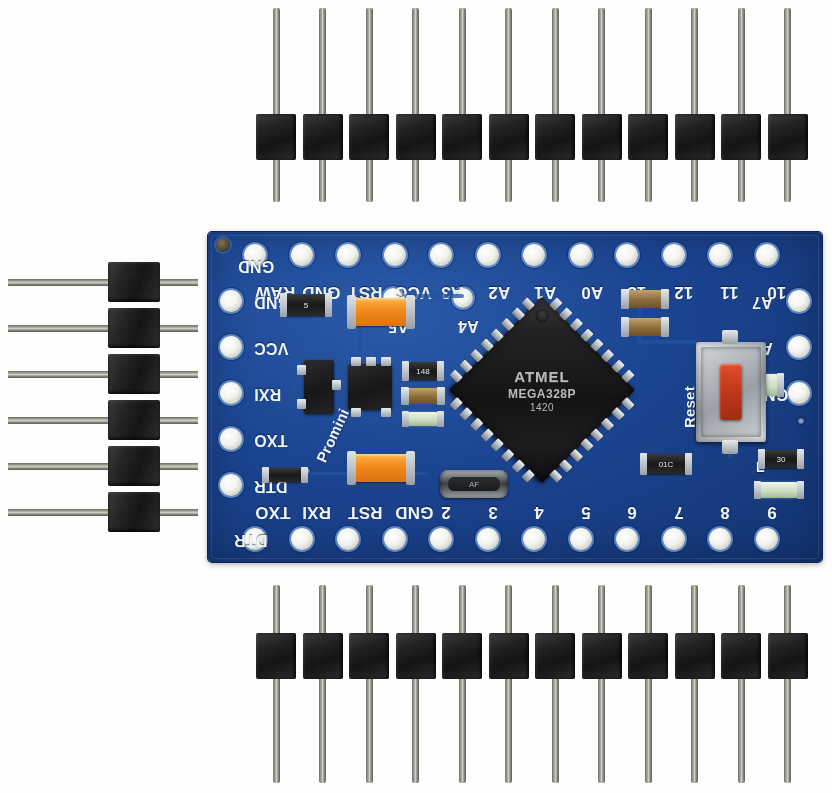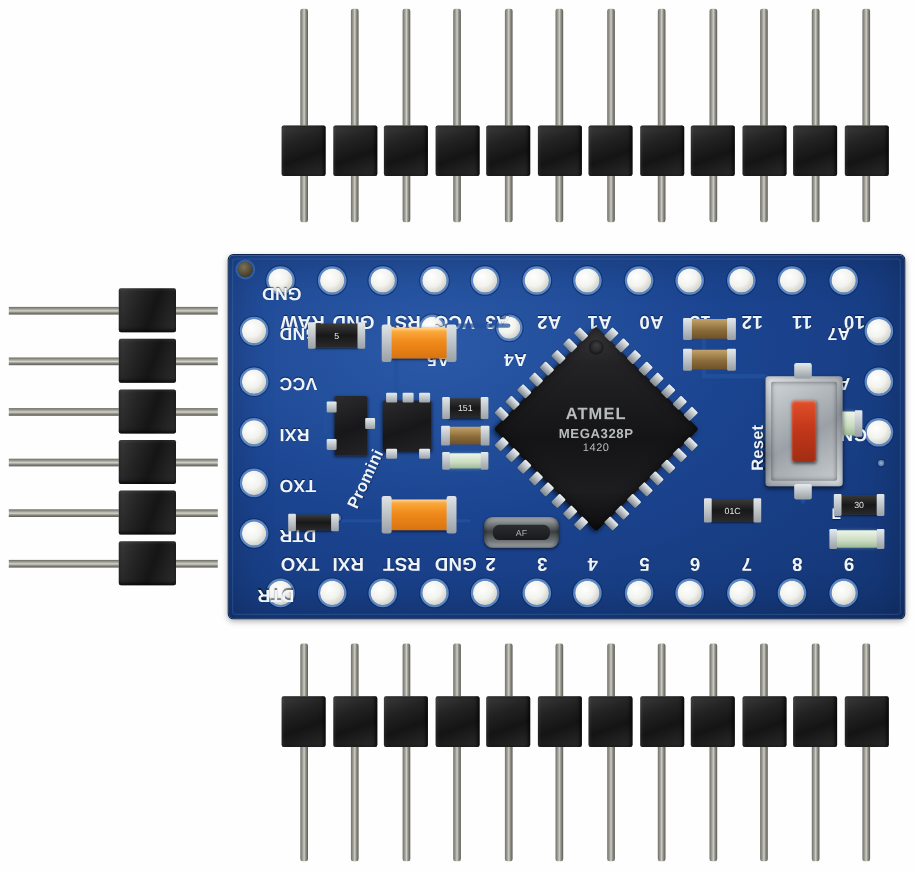--- a/index.html
+++ b/index.html
@@ -299,21 +299,21 @@
 
     <div class="part sot" style="left:140px;top:132px;width:44px;height:46px;">
       <div class="sotleg" style="left:3px;top:-7px;width:10px;height:9px;"></div>
       <div class="sotleg" style="left:18px;top:-7px;width:10px;height:9px;"></div>
       <div class="sotleg" style="left:33px;top:-7px;width:10px;height:9px;"></div>
       <div class="sotleg" style="left:3px;bottom:-7px;width:10px;height:9px;"></div>
       <div class="sotleg" style="left:33px;bottom:-7px;width:10px;height:9px;"></div>
     </div>
 
     <div class="part res" style="left:200px;top:130px;width:30px;height:18px;">
-      <span>151</span>
+      <span>148</span>
     </div>
     <div class="part cerm" style="left:200px;top:156px;width:30px;height:16px;"></div>
     <div class="part led" style="left:200px;top:180px;width:30px;height:14px;"></div>
 
     <div class="part res" style="left:60px;top:236px;width:34px;height:14px;"></div>
 
     <div class="part xtal" style="left:232px;top:238px;width:68px;height:28px;">
       <i>AF</i>
     </div>
 

